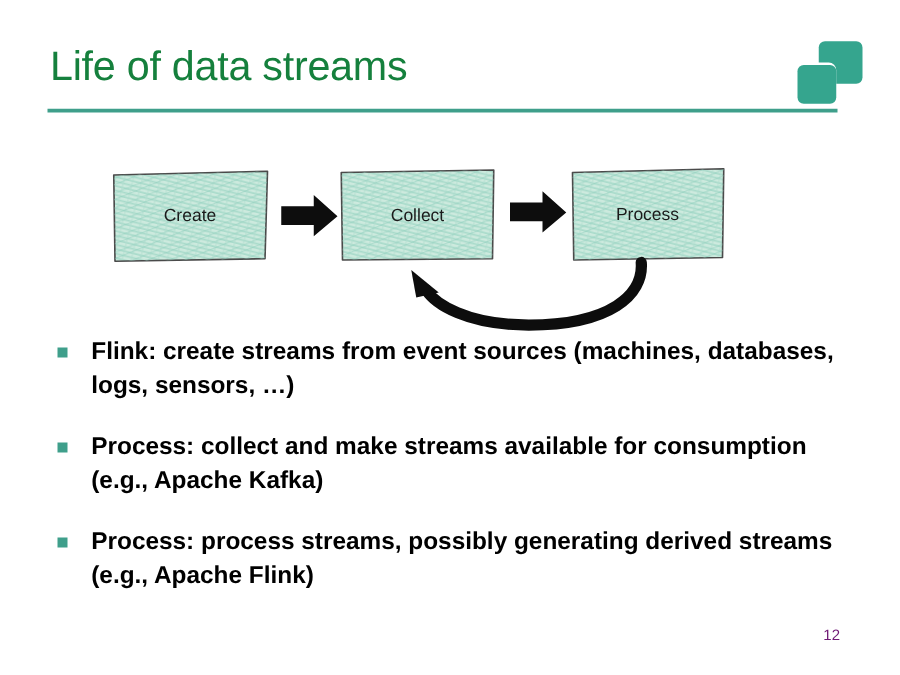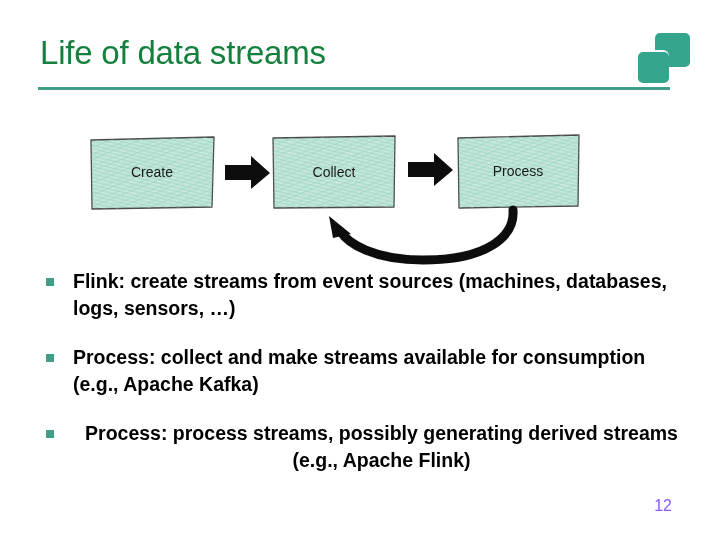--- a/index.html
+++ b/index.html
@@ -97,43 +97,43 @@
     width: 650px;
   }
   .bullet-row {
     position: relative;
     padding-left: 33px;
     margin-bottom: 22px;
     font-size: 19.5px;
     line-height: 27px;
     color: #000000;
   }
-  .bullet-row:last-child { margin-bottom: 0; text-align: center; }
+  .bullet-row:last-child { margin-bottom: 0; }
   .bullet-marker {
     position: absolute;
     left: 6px;
     top: 10px;
     width: 8px;
     height: 8px;
     background: #3f9f8b;
   }
   .bullet-lead {
     font-weight: bold;
   }
   .bullet-text {
     font-weight: bold;
   }
 
   
   .page-number {
     position: absolute;
     right: 48px;
     bottom: 25px;
-    font-size: 16px;
-    color: #8b5cf6;
+    font-size: 12px;
+    color: #701a75;
   }
 </style>
 </head>
 <body>
 
 <div class="slide">
 
   <div class="slide-title">Life of data streams</div>
   <div class="title-rule"></div>
 

